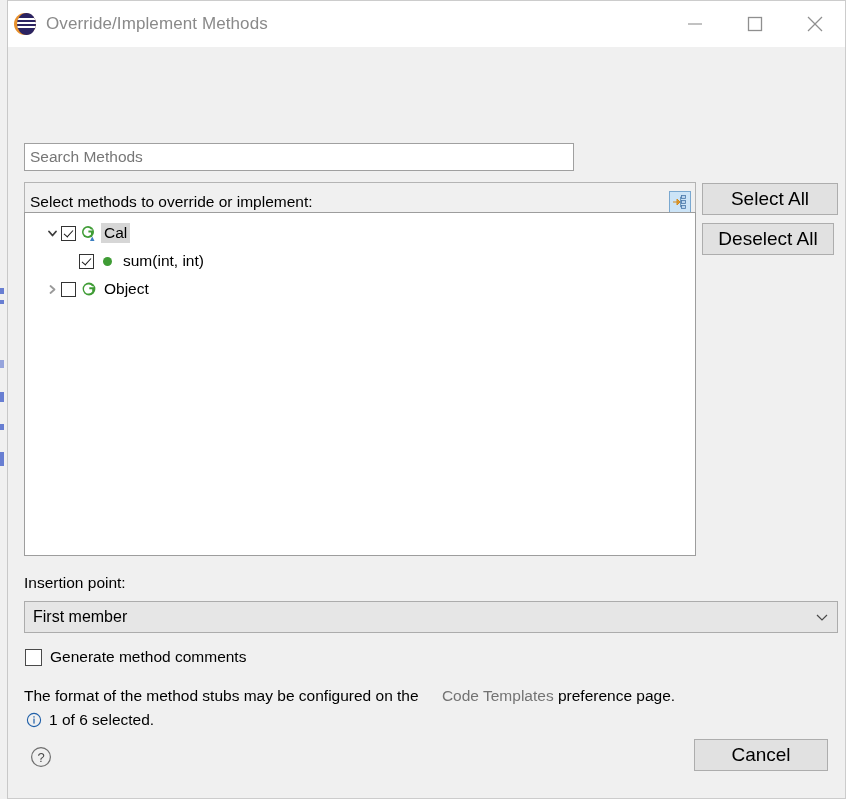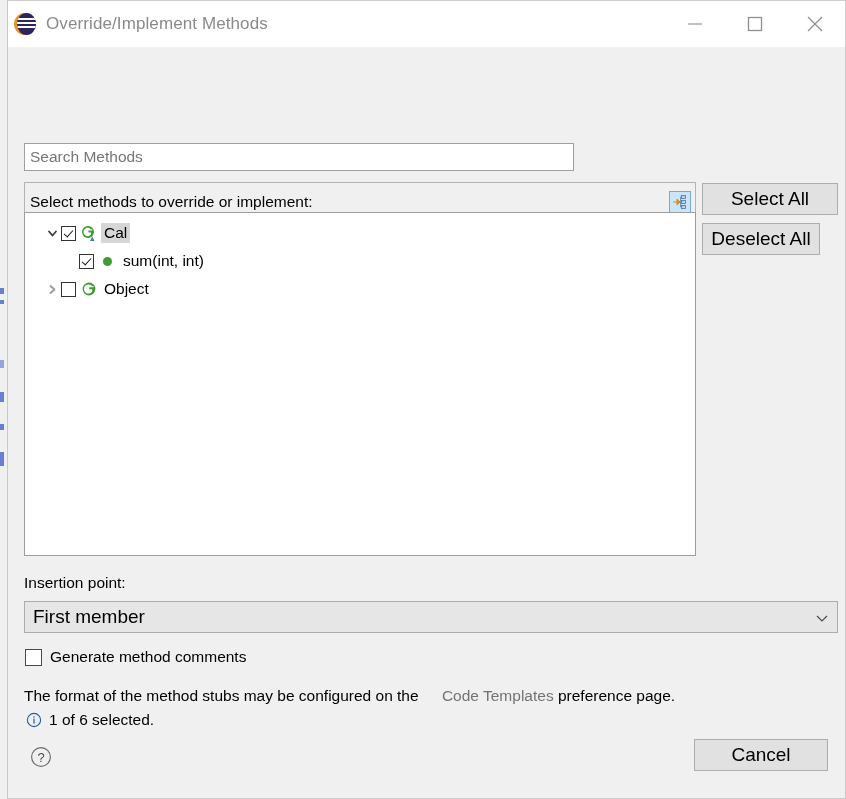--- a/index.html
+++ b/index.html
@@ -226,34 +226,34 @@
     background: #e1e1e1;
     border: 1px solid #adadad;
     font-family: "Liberation Sans", sans-serif;
     font-size: 19px;
     color: #000;
     text-align: center;
     line-height: 30px;
     cursor: default;
   }
   #select-all-button  { position: absolute; left: 694px; top: 136px; width: 136px; height: 32px; line-height: 30px; }
-  #deselect-all-button{ position: absolute; left: 694px; top: 176px; width: 118px; height: 32px; line-height: 30px; }
+  #deselect-all-button{ position: absolute; left: 694px; top: 176px; width: 132px; height: 32px; line-height: 30px; }
 
   #insertion-label { position: absolute; left: 16px; top: 527px; }
   #insertion-select {
     position: absolute;
     left: 16px; top: 554px;
     width: 814px; height: 32px;
     box-sizing: border-box;
     background: #e6e6e6;
     border: 1px solid #acacac;
     display: flex;
     align-items: center;
     padding: 0 8px;
-    font-size: 19px;
+    font-size: 16px;
     color: #000;
   }
   #insertion-select .sel-value { flex: 1 1 auto; }
 
   #generate-comments-row {
     position: absolute;
     left: 17px; top: 601px;
     display: flex;
     align-items: center;
   }

